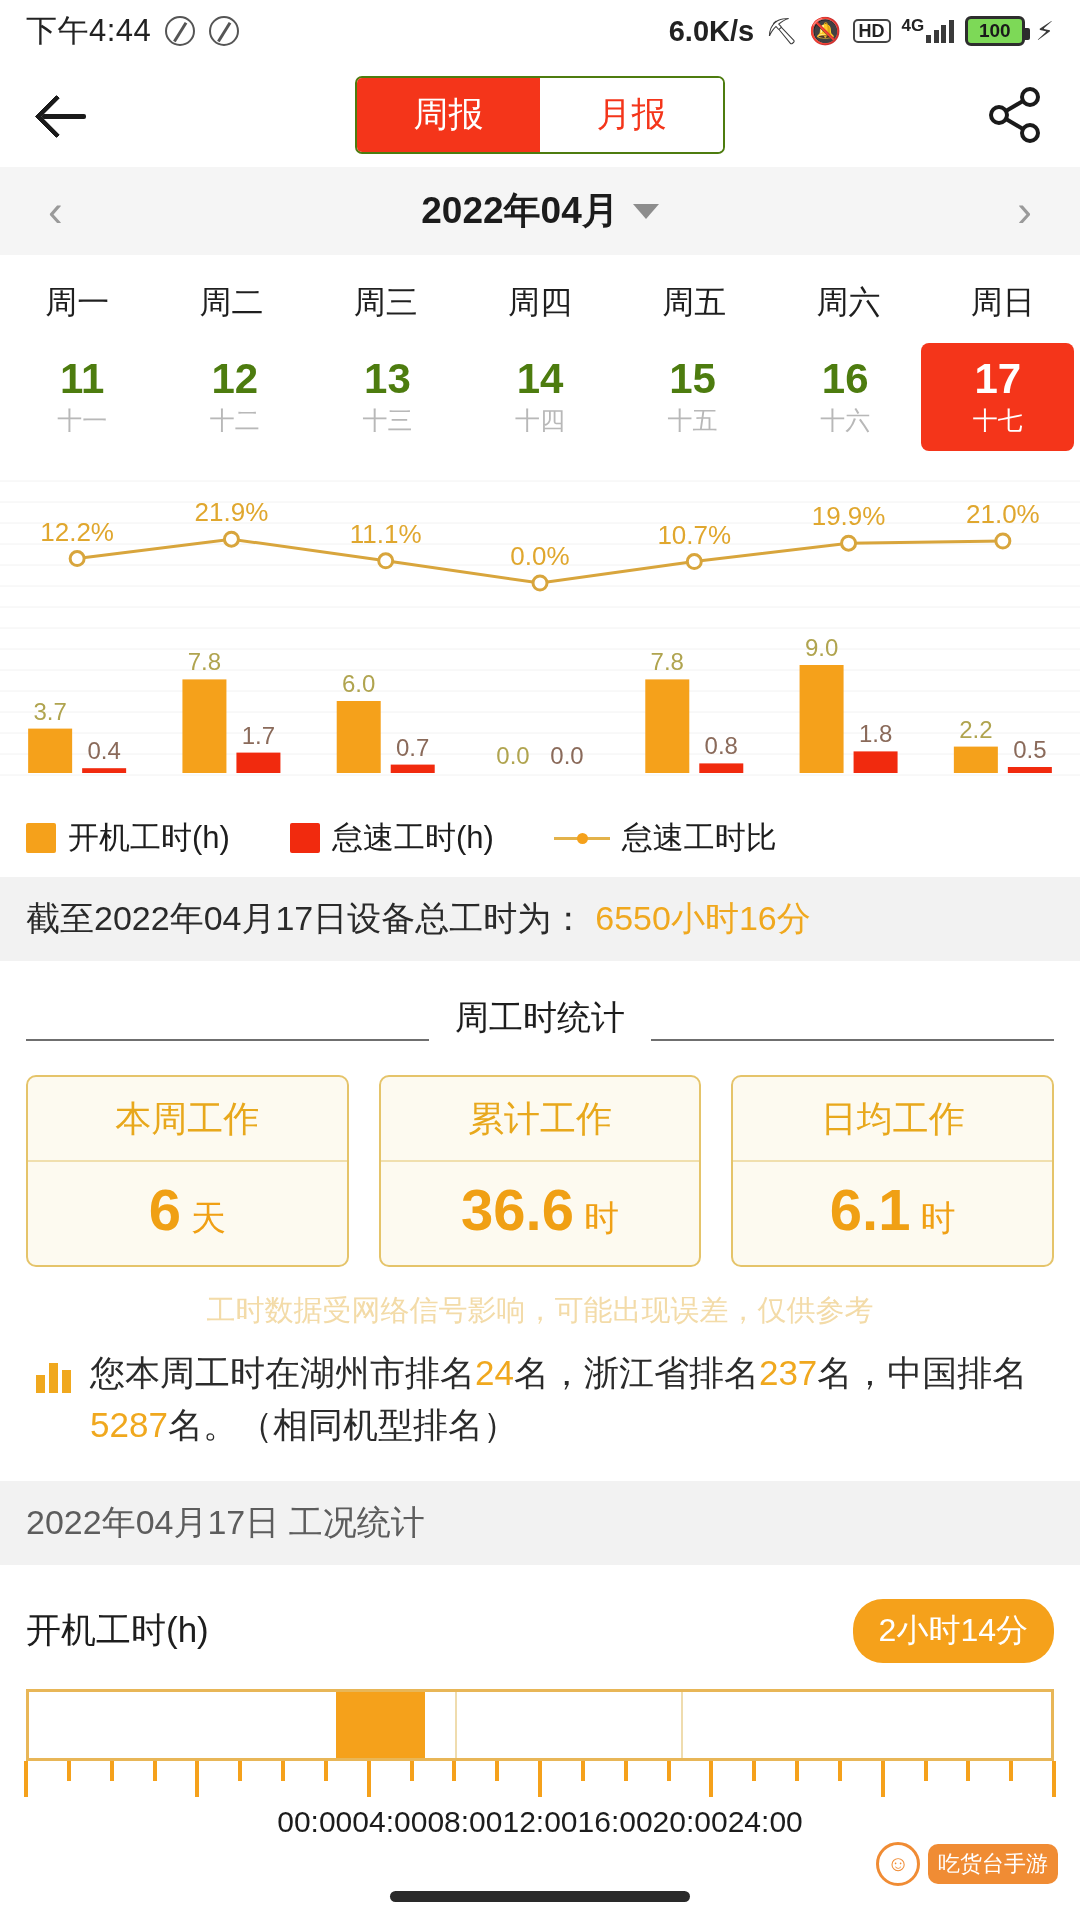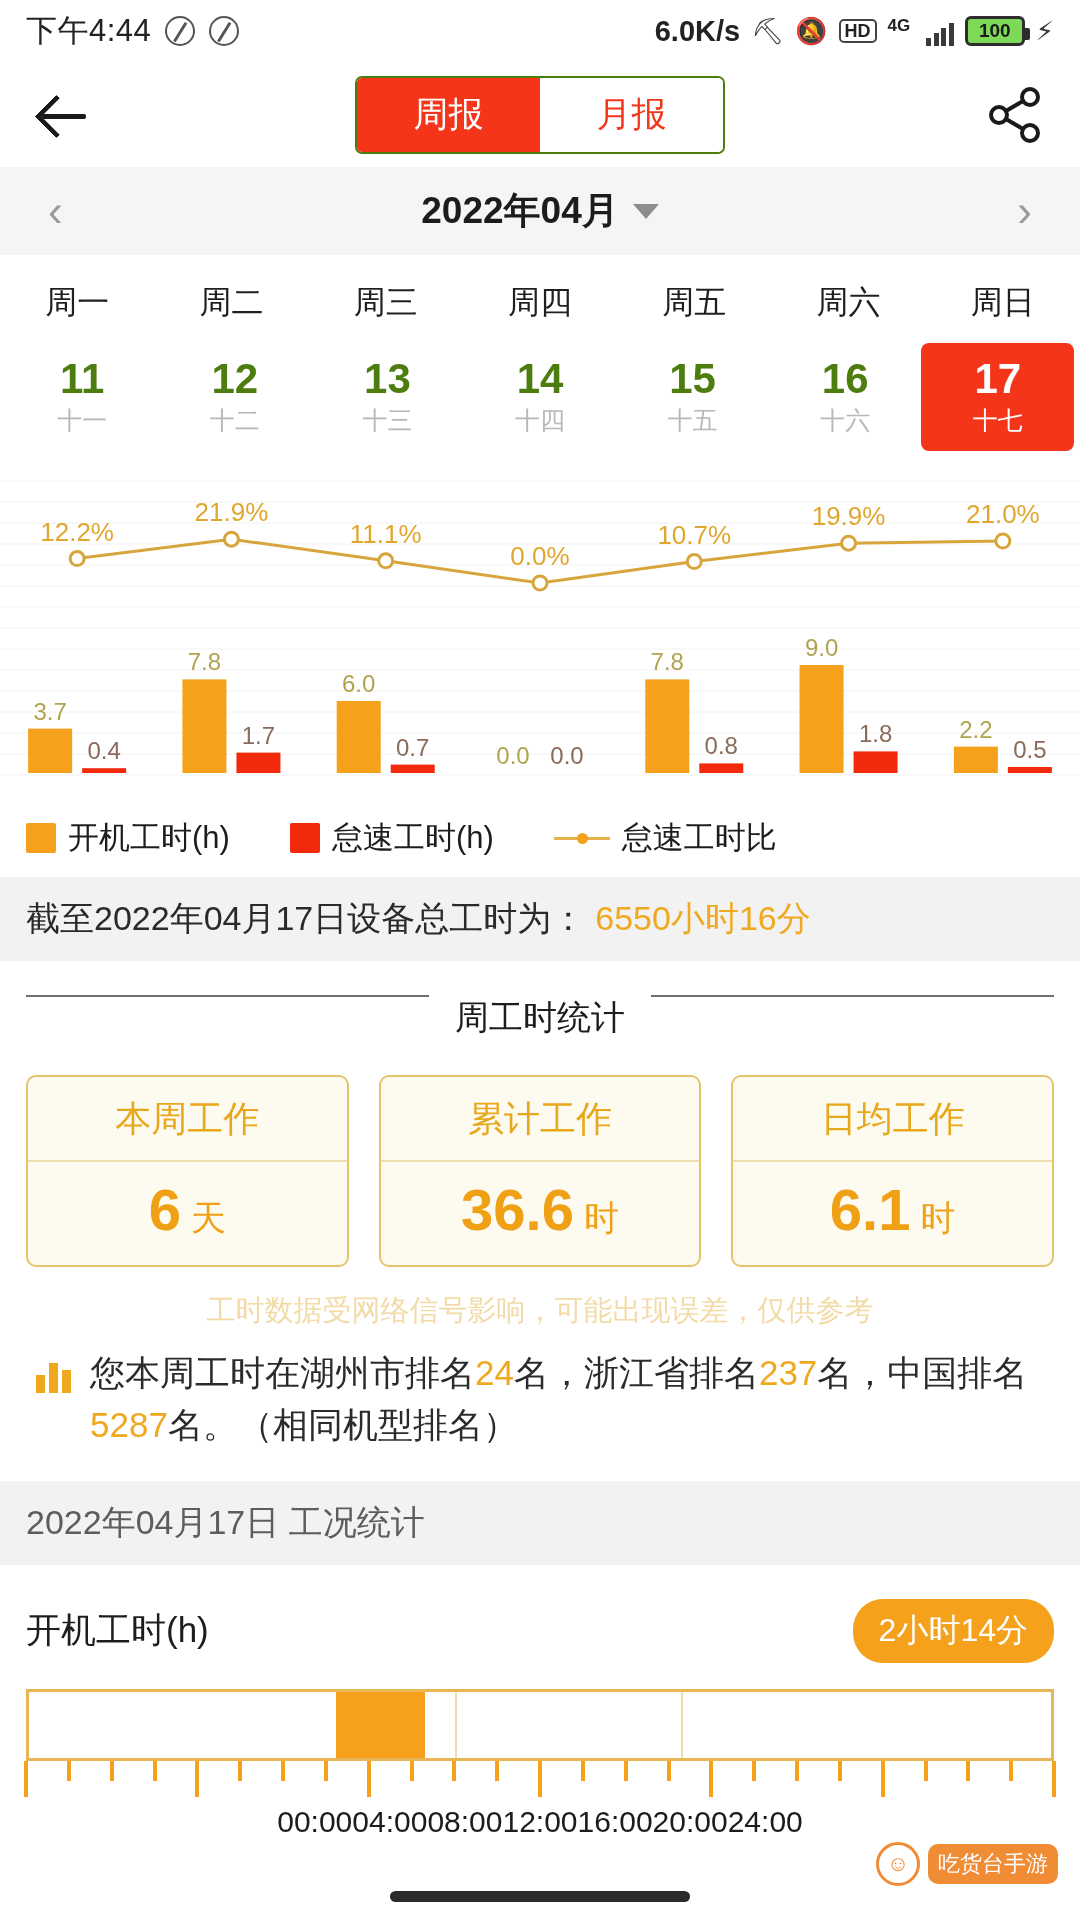--- a/index.html
+++ b/index.html
@@ -26,21 +26,21 @@
     content:"";position:absolute;left:50%;top:3px;width:2.5px;height:22px;
     background:#555;transform:translateX(-50%) rotate(32deg);
   }
   .sb-right{ margin-left:auto; display:flex; align-items:center; gap:11px; }
   .sb-speed{ font-size:29px; font-weight:bold; }
   .ic{ font-size:26px; line-height:1; color:#3a3a3a; }
   .hd-box{
     border:2.5px solid #444;border-radius:5px;font-size:18px;font-weight:bold;
     padding:1px 4px;line-height:1.05;
   }
-  .net4g{ display:flex; align-items:flex-end; gap:16px; }
+  .net4g{ display:flex; align-items:flex-start; gap:2px; }
   .net4g .g{ font-size:17px; font-weight:bold; line-height:1; margin-bottom:12px;}
   .bars{ display:flex; align-items:flex-end; gap:2.5px; height:26px;}
   .bars i{ width:5px; background:#3a3a3a; display:block;}
   .bars i:nth-child(1){height:8px}.bars i:nth-child(2){height:13px}
   .bars i:nth-child(3){height:18px}.bars i:nth-child(4){height:23px}
   .battery{
     width:60px;height:30px;border:3px solid #2d2d2d;border-radius:6px;
     position:relative;display:flex;align-items:center;justify-content:center;
     background:#7dd957;
   }
@@ -116,21 +116,21 @@
 
   
   .totalband{
     background:#f2f2f2;height:84px;display:flex;align-items:center;
     padding:0 26px;font-size:34px;color:#2a2a2a;
   }
   .totalband .val{ color:#f0a81e;margin-left:10px; }
 
   
   .divider-title{
-    display:flex;align-items:flex-start;gap:26px;padding:34px 26px 0;
+    display:flex;align-items:flex-end;gap:26px;padding:34px 26px 0;
   }
   .divider-title .ln{ flex:1;height:2px;background:#6f6f6f;}
   .divider-title .tt{ font-size:34px;color:#1d1d1d;}
 
   .cards{ display:flex;gap:30px;padding:34px 26px 0;}
   .card{
     flex:1;border:2px solid #e5c46a;border-radius:10px;background:#fdfaf0;overflow:hidden;
   }
   .card .chead{
     text-align:center;font-size:36px;color:#e8a81c;padding:18px 0 16px;

